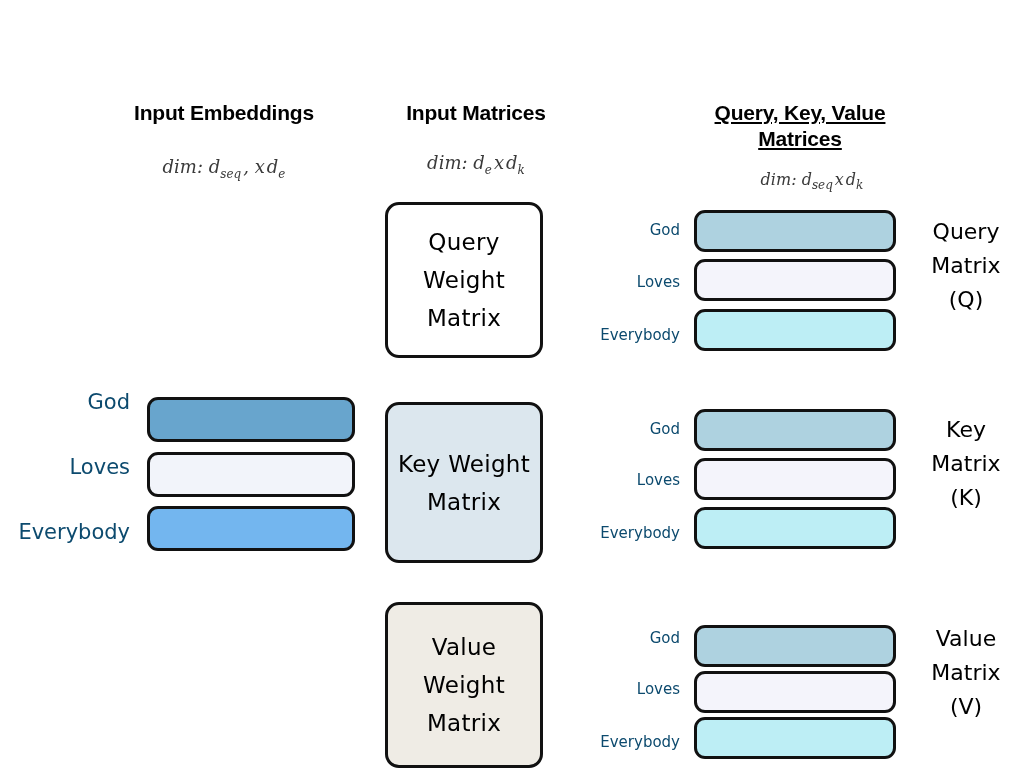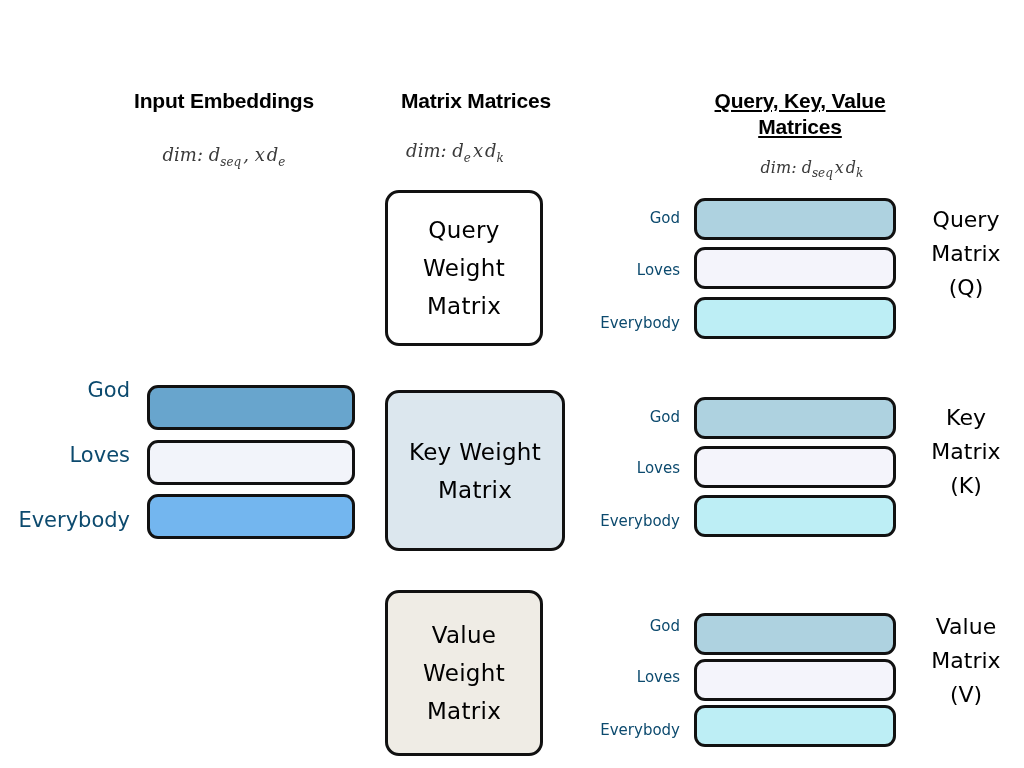--- a/index.html
+++ b/index.html
@@ -10,21 +10,21 @@
   body {
     width: 1024px;
     height: 768px;
     position: relative;
     overflow: hidden;
     font-family: "DejaVu Sans", sans-serif;
     color: #0d0d0d;
   }
 
   
-  .abs { position: absolute; }
+  .abs { position: absolute; margin-top: 12px; }
 
   
   .col-title {
     font-family: "Liberation Sans", sans-serif;
     font-weight: bold;
     font-size: 21px;
     line-height: 26px;
     text-align: center;
     color: #000000;
     letter-spacing: -0.2px;
@@ -96,22 +96,22 @@
 </style>
 </head>
 <body style="background: rgb(255, 255, 255);">
 
 <div class="abs col-title" style="left:104px; top:88px; width:240px;">Input Embeddings</div>
 <div class="abs col-dim" style="left:104px; top:144px; width:240px;">
   <span>dim:</span>
   <span>d</span><span class="sub">seq</span><span class="xsym">, x</span><span>d</span><span class="sub">e</span>
 </div>
 
-<div class="abs col-title" style="left:368px; top:88px; width:216px;">Matrix Matrices</div>
-<div class="abs col-dim" style="left:347px; top:140px; width:216px;">
+<div class="abs col-title" style="left:368px; top:88px; width:216px;">Input Matrices</div>
+<div class="abs col-dim" style="left:368px; top:140px; width:216px;">
   <span>dim:</span>
   <span>d</span><span class="sub">e</span><span class="xsym">x</span><span>d</span><span class="sub">k</span>
 </div>
 
 <div class="abs col-title" style="left:672px; top:88px; width:256px;text-decoration:underline;">Query, Key, Value Matrices</div>
 <div class="abs col-dim" style="left:684px; top:158px; width:256px; font-size:16px;">
   <span>dim:</span>
   <span>d</span><span class="sub">seq</span><span class="xsym">x</span><span>d</span><span class="sub">k</span>
 </div>
 
@@ -122,21 +122,21 @@
 <div class="abs bar" style="left: 147px; top: 385px; width: 208px; height: 45px; background: rgb(104, 165, 205);"></div>
 <div class="abs bar" style="left: 147px; top: 440px; width: 208px; height: 45px; background: rgb(242, 244, 250);"></div>
 <div class="abs bar" style="left: 147px; top: 494px; width: 208px; height: 45px; background: rgb(115, 182, 239);"></div>
 
 <div class="abs wbox" style="left: 385px; top: 190px; width: 158px; height: 156px; background: rgb(255, 255, 255);">
   <div class="line">Query</div>
   <div class="line">Weight</div>
   <div class="line">Matrix</div>
 </div>
 
-<div class="abs wbox" style="left: 385px; top: 390px; width: 180px; height: 161px; background: rgb(220, 231, 238);">
+<div class="abs wbox" style="left: 385px; top: 390px; width: 158px; height: 161px; background: rgb(220, 231, 238);">
   <div class="line">Key Weight</div>
   <div class="line">Matrix</div>
 </div>
 
 <div class="abs wbox" style="left: 385px; top: 590px; width: 158px; height: 166px; background: rgb(239, 236, 229);">
   <div class="line">Value</div>
   <div class="line">Weight</div>
   <div class="line">Matrix</div>
 </div>
 

